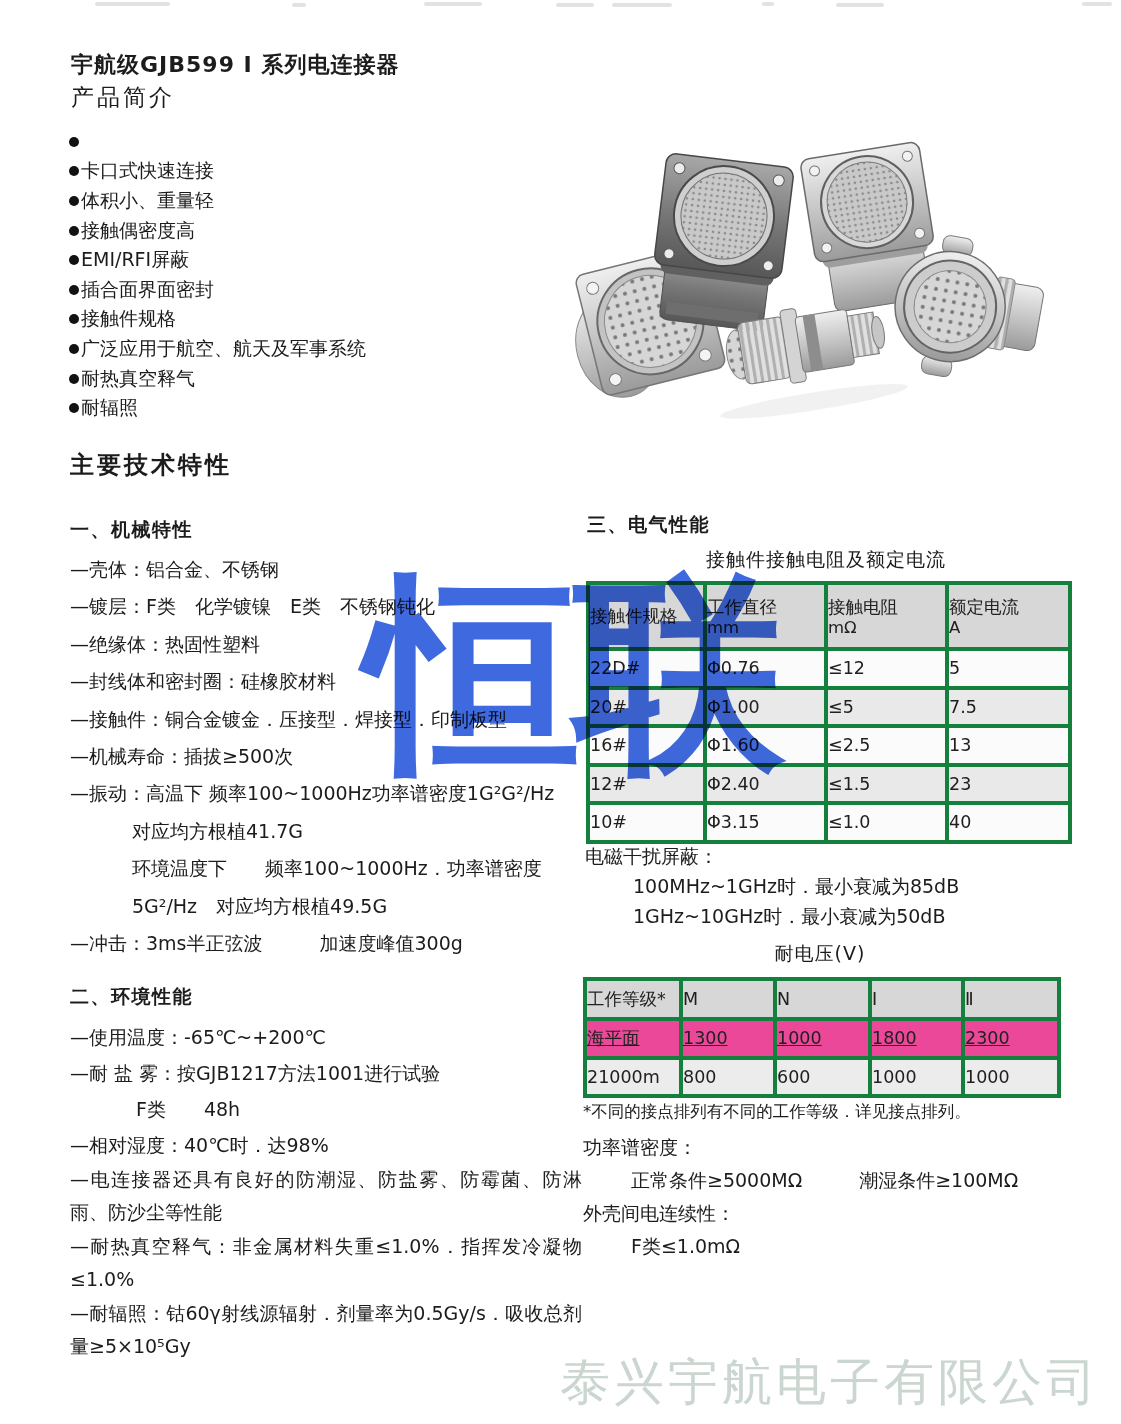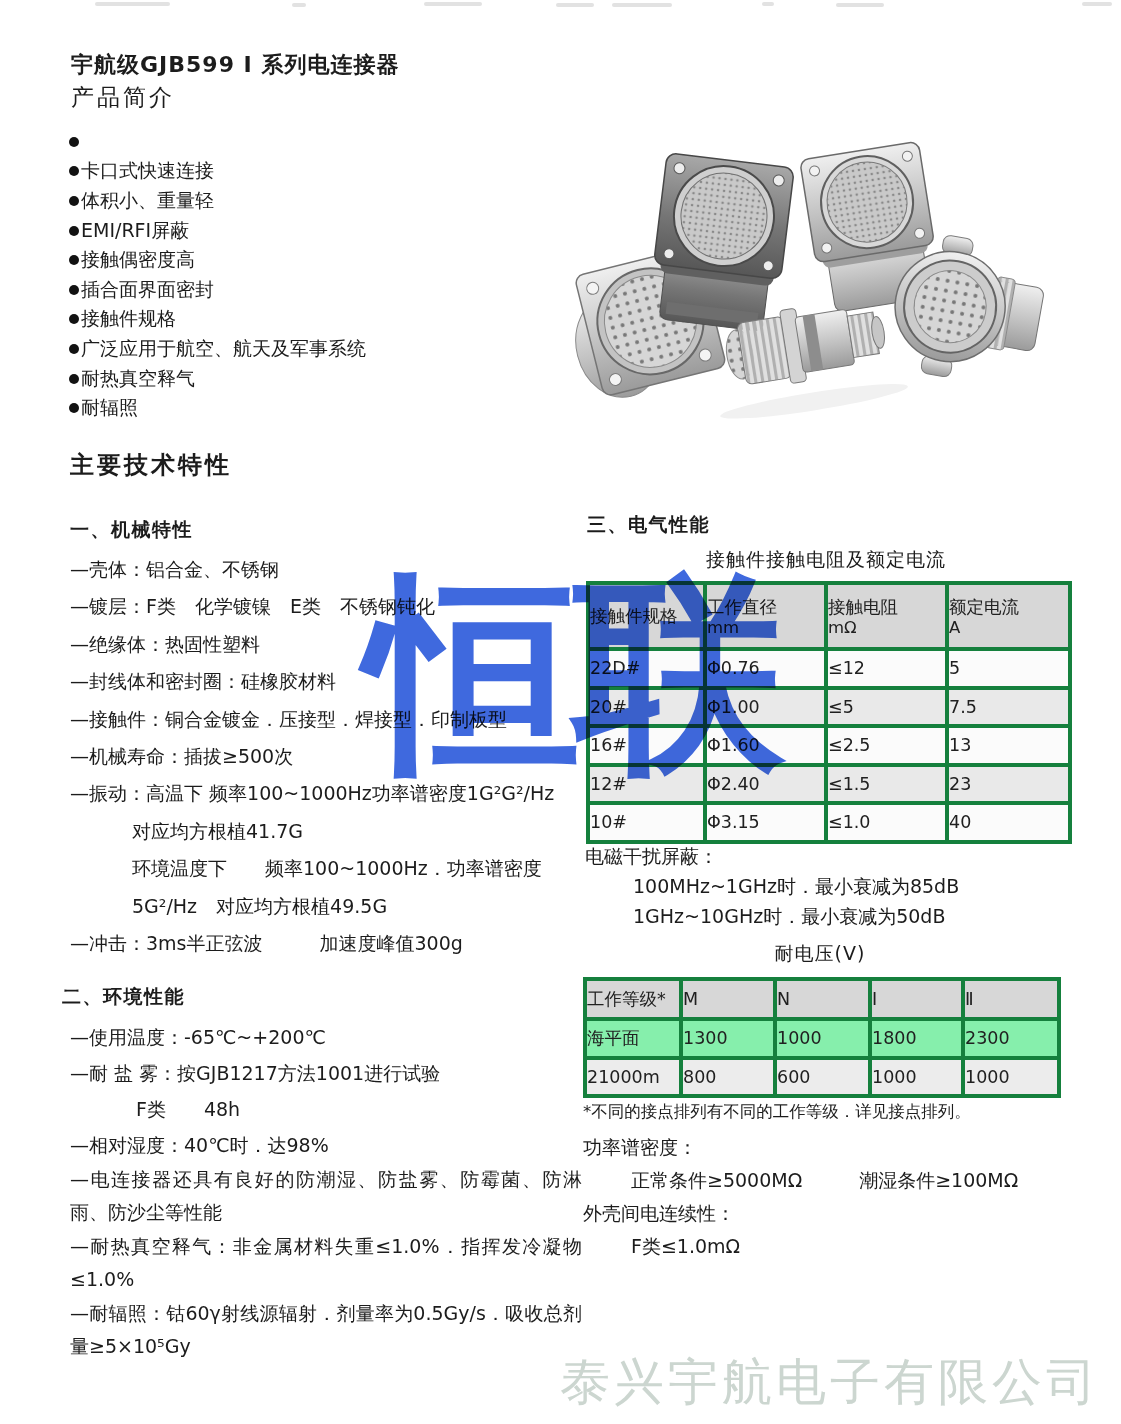--- a/index.html
+++ b/index.html
@@ -42,21 +42,21 @@
   .t1{left:586px;top:581px;width:482px;}
   .t1 thead th{height:62px;}
   .t1 tbody td{height:34.5px;}
   .t1 tbody tr:nth-child(odd) td{background:#fbfbfb;}
   .t1 tbody tr:nth-child(even) td{background:#e9e9e9;}
   .hl2{font-size:16.5px;line-height:19px;}
   .hl1{line-height:22px;}
   .t2{left:583px;top:977px;width:474px;border-radius:27px;}
   .t2 thead th{height:36px;}
   .t2 tbody td{height:34.5px;}
-  .t2 tbody tr:nth-child(1) td{background:#86efac;}
+  .t2 tbody tr:nth-child(1) td{background:#ec4899;text-decoration:underline;}
   .t2 tbody tr:nth-child(2) td{background:#ececec;}
 
   .emi{left:585px;top:841px;font-size:19px;}
   .emi .ln{line-height:30px;white-space:nowrap;}
   .emi .ind{padding-left:48px;}
   .note{left:583px;top:1101px;font-size:16.5px;white-space:nowrap;}
   .ins{left:583px;top:1131px;font-size:19px;}
   .ins .ln{line-height:33px;white-space:nowrap;}
   .ins .ind{padding-left:48px;}
 
@@ -96,25 +96,25 @@
     <li>
         <span class="dot"></span>
         <span>卡口式快速连接</span>
       </li>
     <li>
         <span class="dot"></span>
         <span>体积小、重量轻</span>
       </li>
     <li>
         <span class="dot"></span>
+        <span>接触偶密度高</span>
+      </li>
+    <li>
+        <span class="dot"></span>
         <span>EMI/RFI屏蔽</span>
-      </li>
-    <li>
-        <span class="dot"></span>
-        <span>接触偶密度高</span>
       </li>
     <li>
         <span class="dot"></span>
         <span>插合面界面密封</span>
       </li>
     <li>
         <span class="dot"></span>
         <span>接触件规格</span>
       </li>
     <li>
@@ -227,21 +227,21 @@
     <div class="ln">—封线体和密封圈：硅橡胶材料</div>
     <div class="ln">—接触件：铜合金镀金．压接型．焊接型．印制板型</div>
     <div class="ln">—机械寿命：插拔≥500次</div>
     <div class="ln">—振动：高温下 频率100~1000Hz功率谱密度1G²G²/Hz</div>
     <div class="ln ind">对应均方根植41.7G</div>
     <div class="ln ind">环境温度下　　频率100~1000Hz．功率谱密度</div>
     <div class="ln ind">5G²/Hz　对应均方根植49.5G</div>
     <div class="ln">—冲击：3ms半正弦波　　　加速度峰值300g</div>
   </div>
 
-  <div class="abs sec-h" style="left:62px;top:984px;">二、环境性能</div>
+  <div class="abs sec-h" style="left:70px;top:984px;">二、环境性能</div>
   <div class="abs env">
     <div class="ln">—使用温度：-65℃~+200℃</div>
     <div class="ln">—耐 盐 雾：按GJB1217方法1001进行试验</div>
     <div class="ln ind">F类　　48h</div>
     <div class="ln">—相对湿度：40℃时．达98%</div>
     <div class="para">—电连接器还具有良好的防潮湿、防盐雾、防霉菌、防淋雨、防沙尘等性能</div>
     <div class="para">—耐热真空释气：非金属材料失重≤1.0%．指挥发冷凝物≤1.0%</div>
     <div class="para">—耐辐照：钴60γ射线源辐射．剂量率为0.5Gy/s．吸收总剂量≥5×10⁵Gy</div>
   </div>
 

